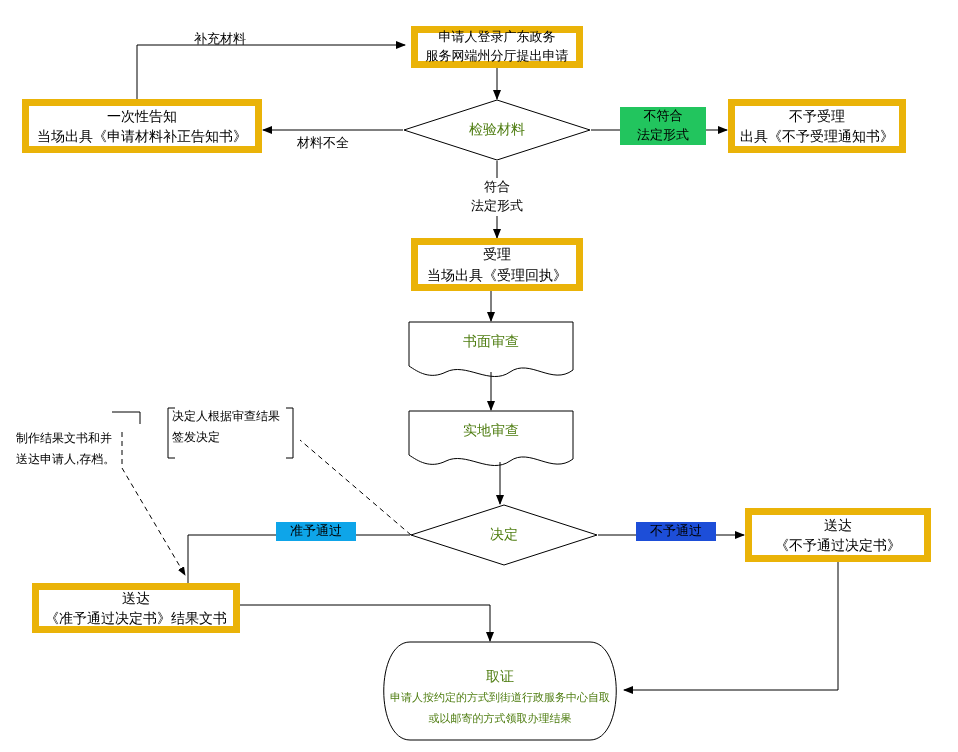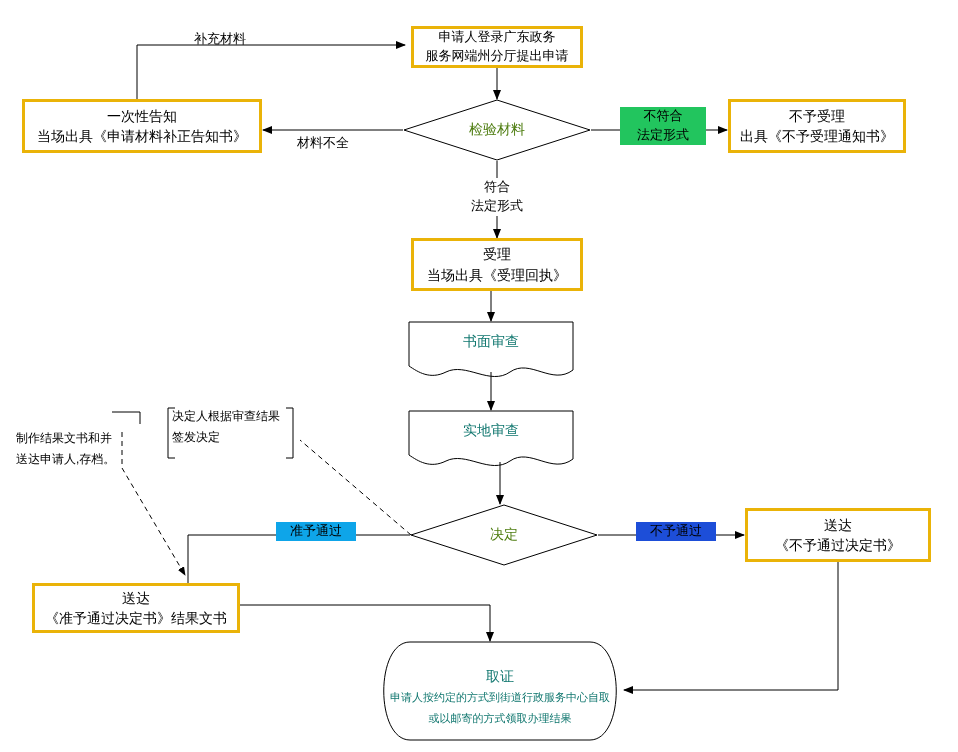--- a/index.html
+++ b/index.html
@@ -13,21 +13,21 @@
   #canvas {
     position: relative;
     width: 958px;
     height: 752px;
     background: #ffffff;
     overflow: hidden;
   }
   .node {
     position: absolute;
     box-sizing: border-box;
-    border: 3px solid #eab308;
+    border: 7px solid #eab308;
     background: #ffffff;
     display: flex;
     flex-direction: column;
     align-items: center;
     justify-content: center;
     text-align: center;
     color: #000000;
     line-height: 1.45;
   }
   .node .line {
@@ -67,21 +67,21 @@
     height: 752px;
     pointer-events: none;
   }
   .doc-node {
     position: absolute;
     display: flex;
     flex-direction: column;
     align-items: center;
     justify-content: center;
     text-align: center;
-    color: #0f766e;
+    color: #4d7c0f;
   }
 </style>
 </head>
 <body>
 
 <div id="canvas">
 
   <svg class="overlay" viewBox="0 0 958 752">
     <defs>
       <marker id="arrow" markerWidth="10" markerHeight="8" refX="9" refY="4" orient="auto" markerUnits="userSpaceOnUse">

